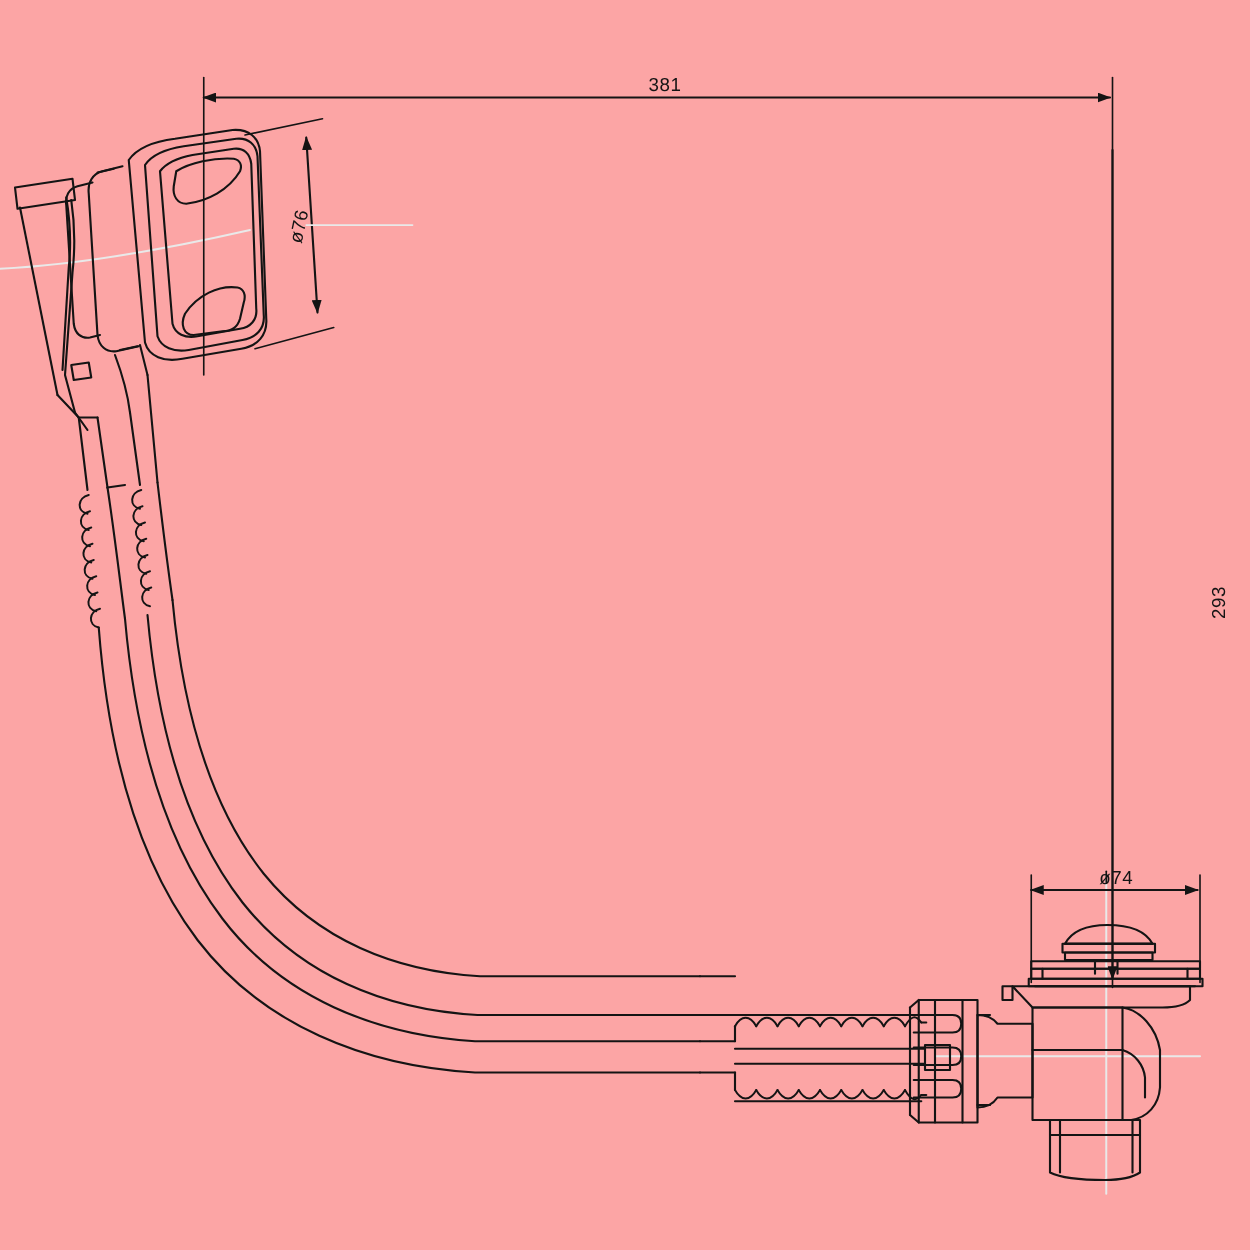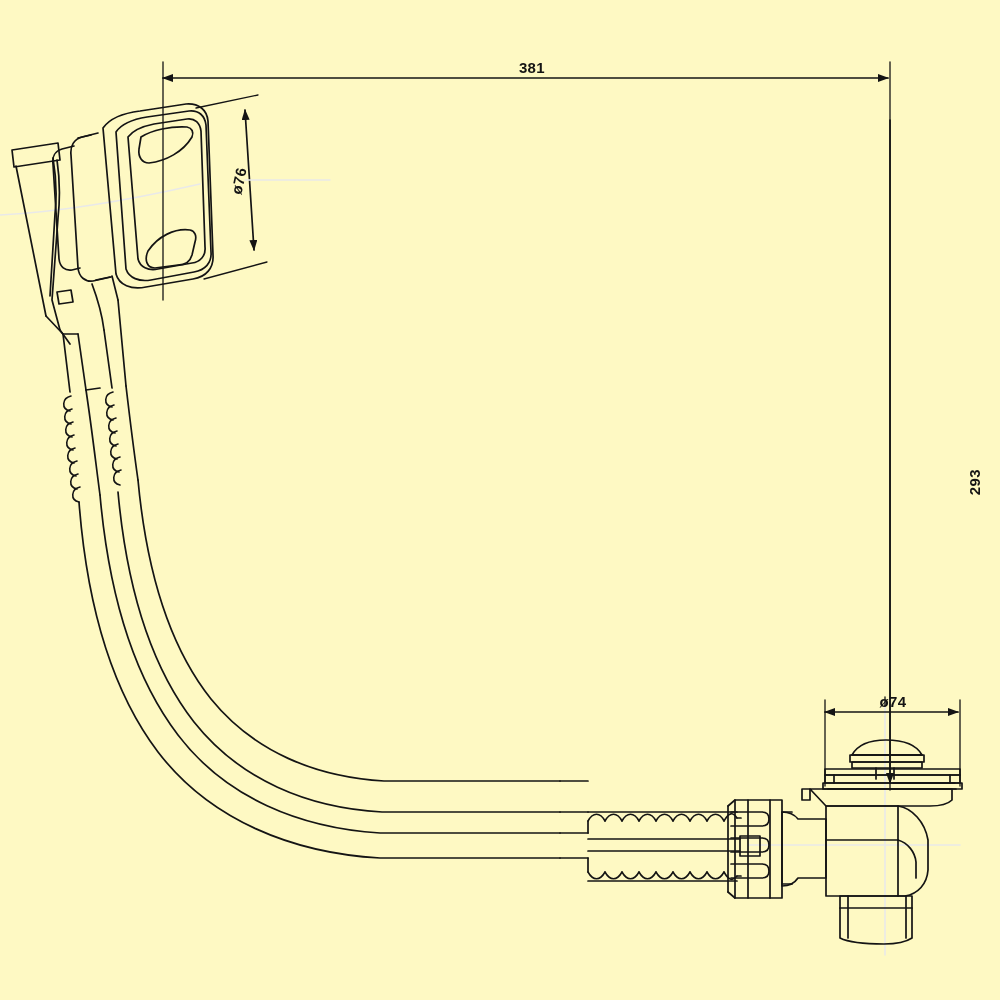--- a/index.html
+++ b/index.html
@@ -1,18 +1,18 @@
 <!DOCTYPE html>
 <html><head>
 <meta charset="utf-8">
 <style>
   html,body{margin:0;padding:0;background:#ffffff;}
   body{width:1000px;height:1000px;overflow:hidden;
        font-family:"Liberation Sans","DejaVu Sans",sans-serif;}
-  #sheet{position:relative;width:1000px;height:1000px;background:#fef9c3;font-weight:bold;}
+  #sheet{position:relative;width:1000px;height:1000px;background:#fca5a5;}
   svg#dwg{position:absolute;left:0;top:0;width:1000px;height:1000px;display:block;}
   .dimtext{font-family:"Liberation Sans","DejaVu Sans",sans-serif;
            font-size:15px;fill:#141414;letter-spacing:.4px;}
 </style>
 </head>
 <body>
 
 <div id="sheet">
 
   <svg id="dwg" viewBox="0 0 1000 1000">

